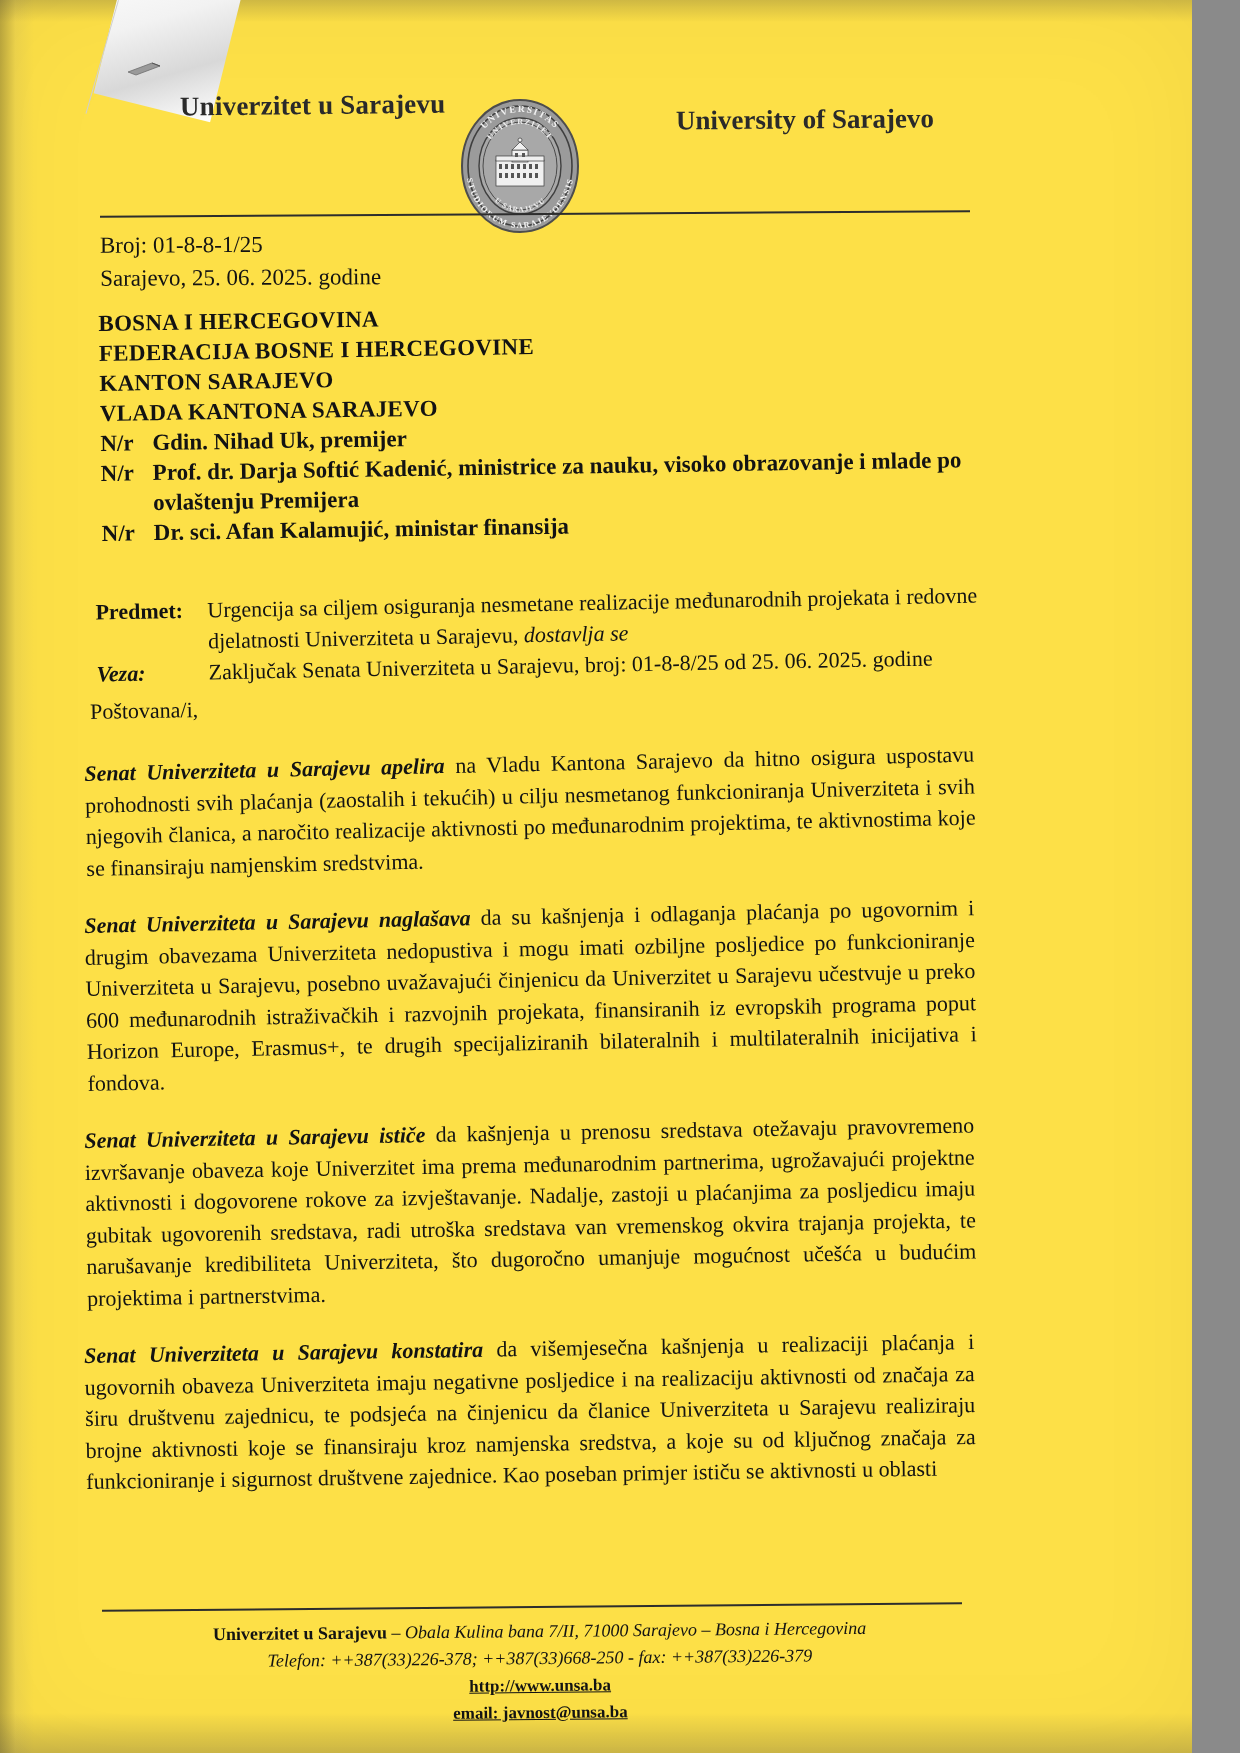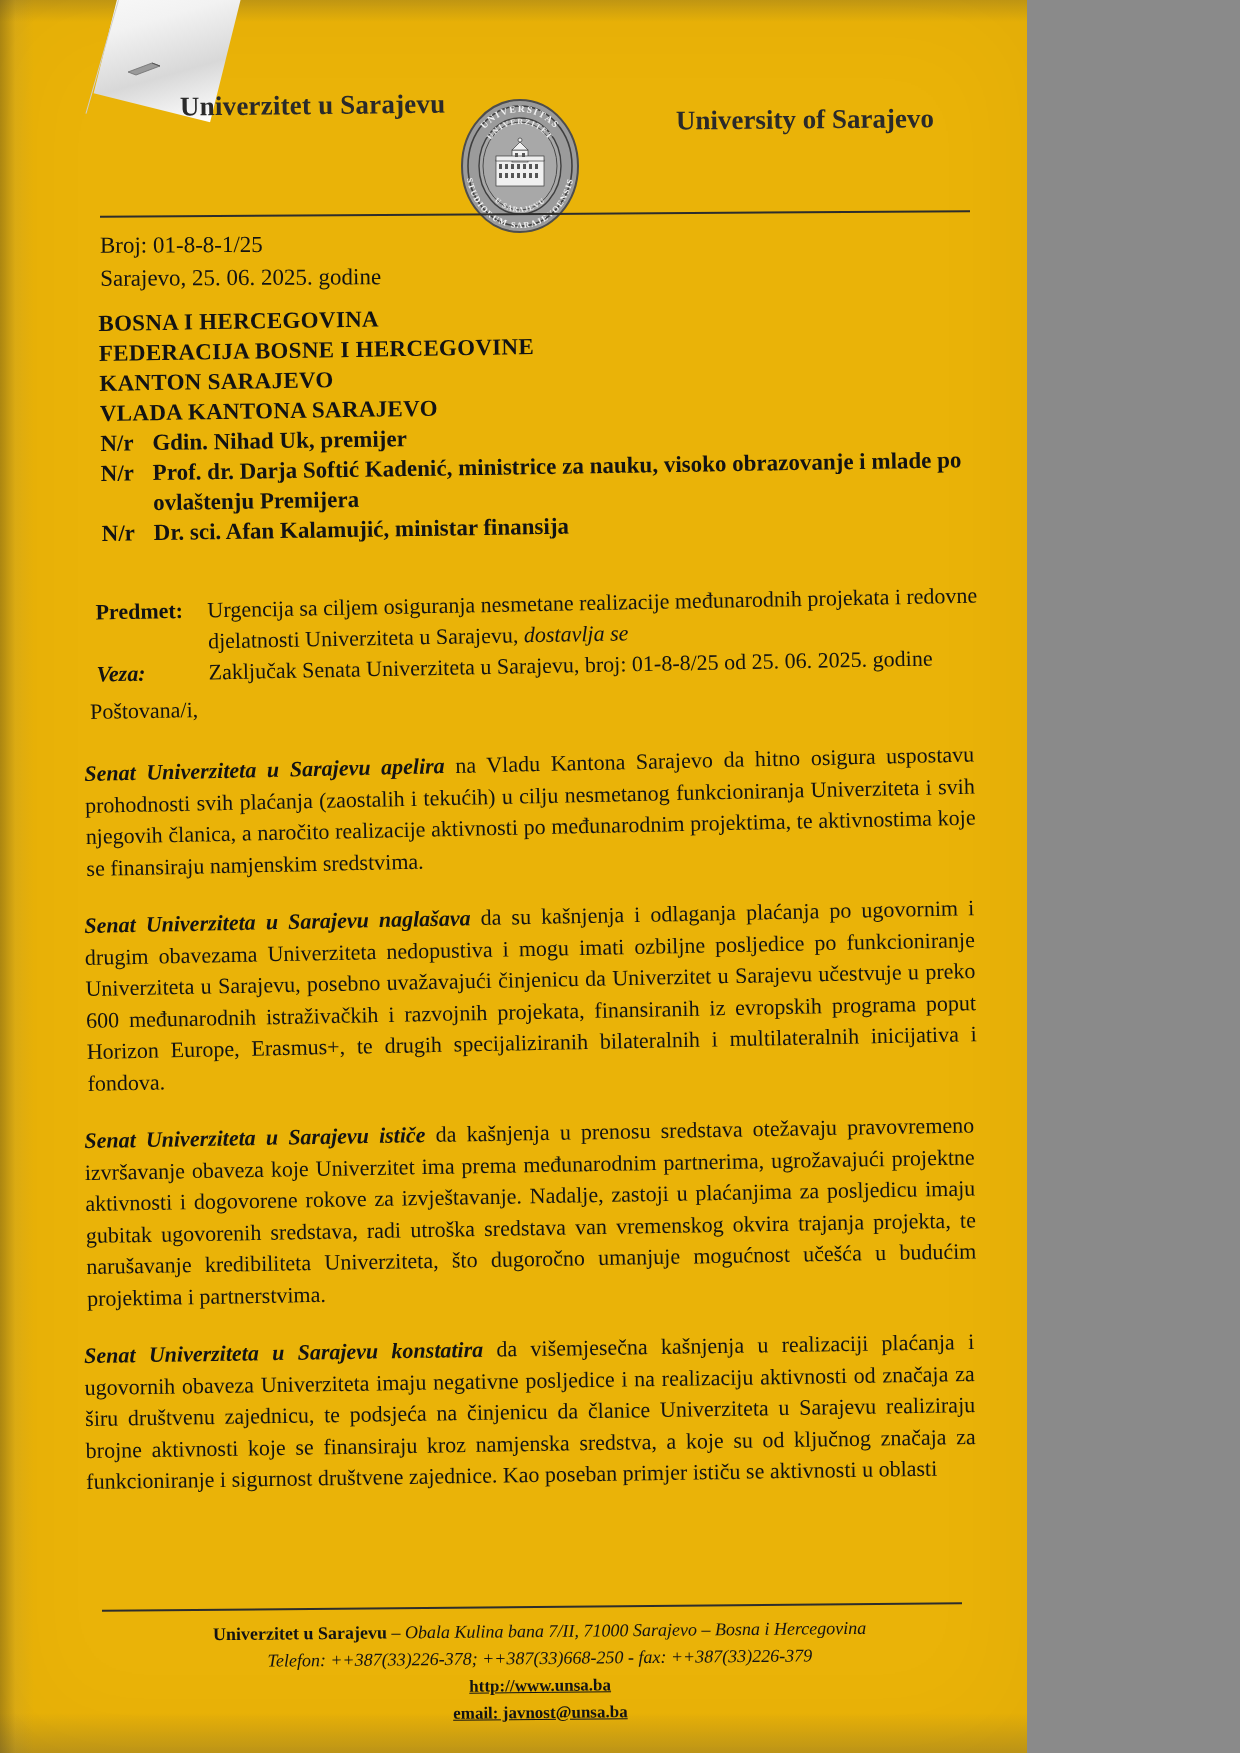--- a/index.html
+++ b/index.html
@@ -2,23 +2,23 @@
 <html><head>
 <meta charset="utf-8">
 <style>
   html, body {
     margin: 0;
     padding: 0;
     background: #8a8a8a;
   }
   .page {
     position: relative;
-    width: 1027px;
+    width: 1192px;
     height: 1753px;
-    background: #eab308;
+    background: #fde047;
     overflow: hidden;
     font-family: "Liberation Serif", "DejaVu Serif", serif;
     color: #131313;
     
     box-shadow: inset 0 0 120px rgba(0,0,0,0.045);
   }
   
   .scan-edge-left {
     position: absolute;
     left: 0; top: 0;

